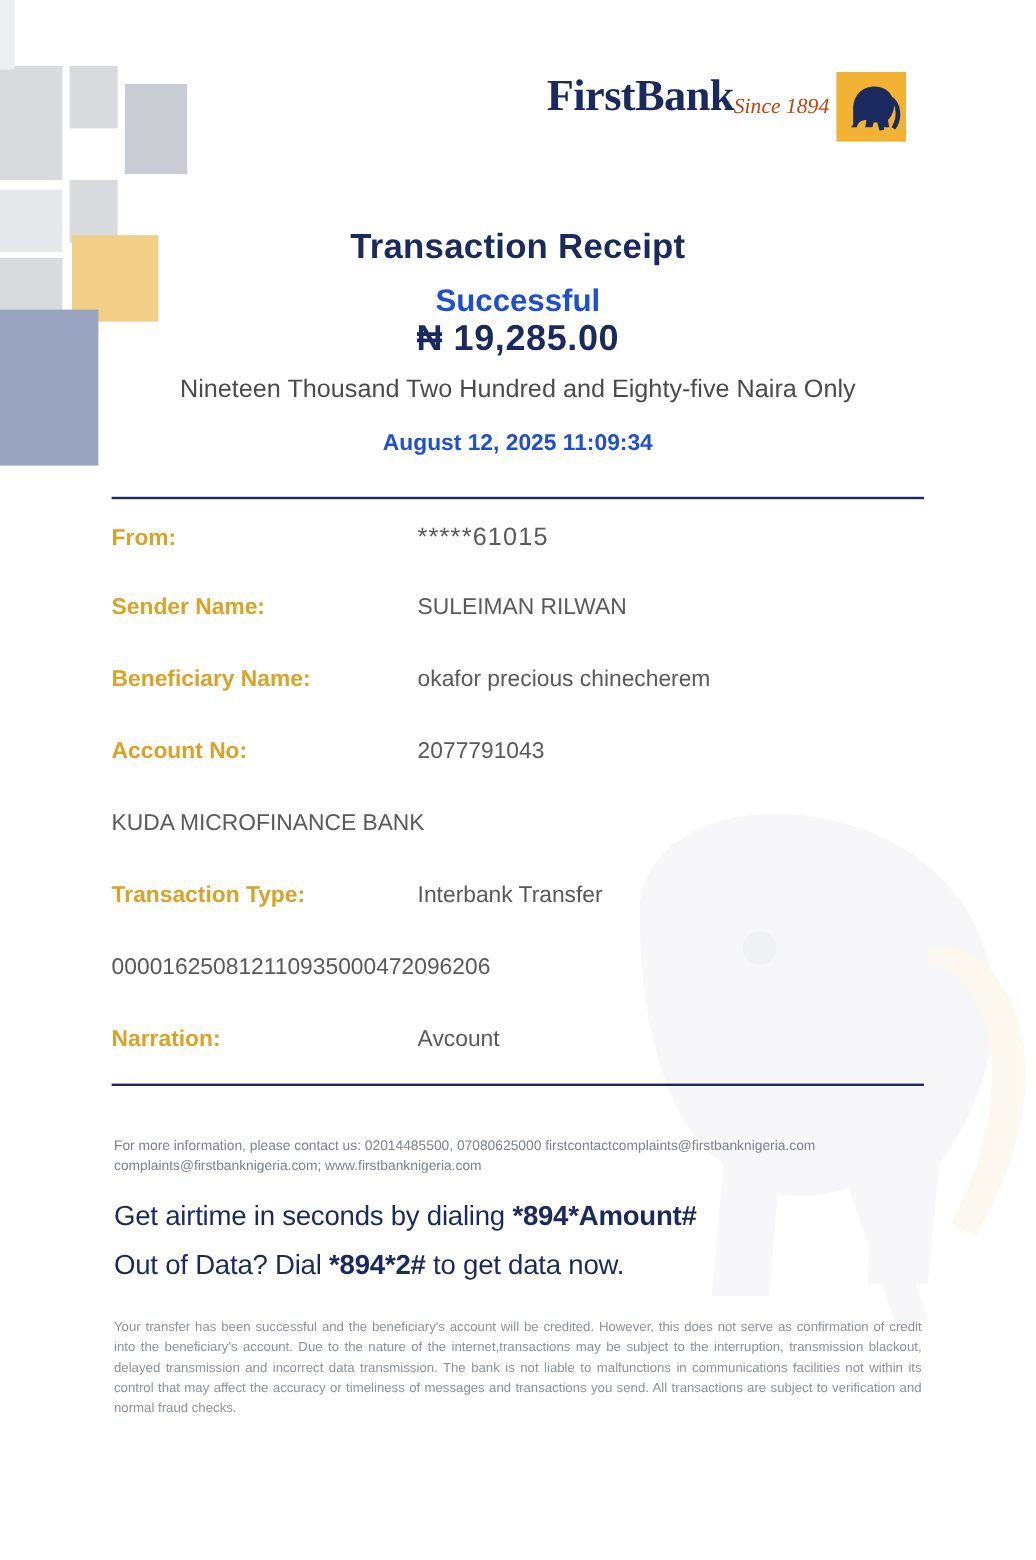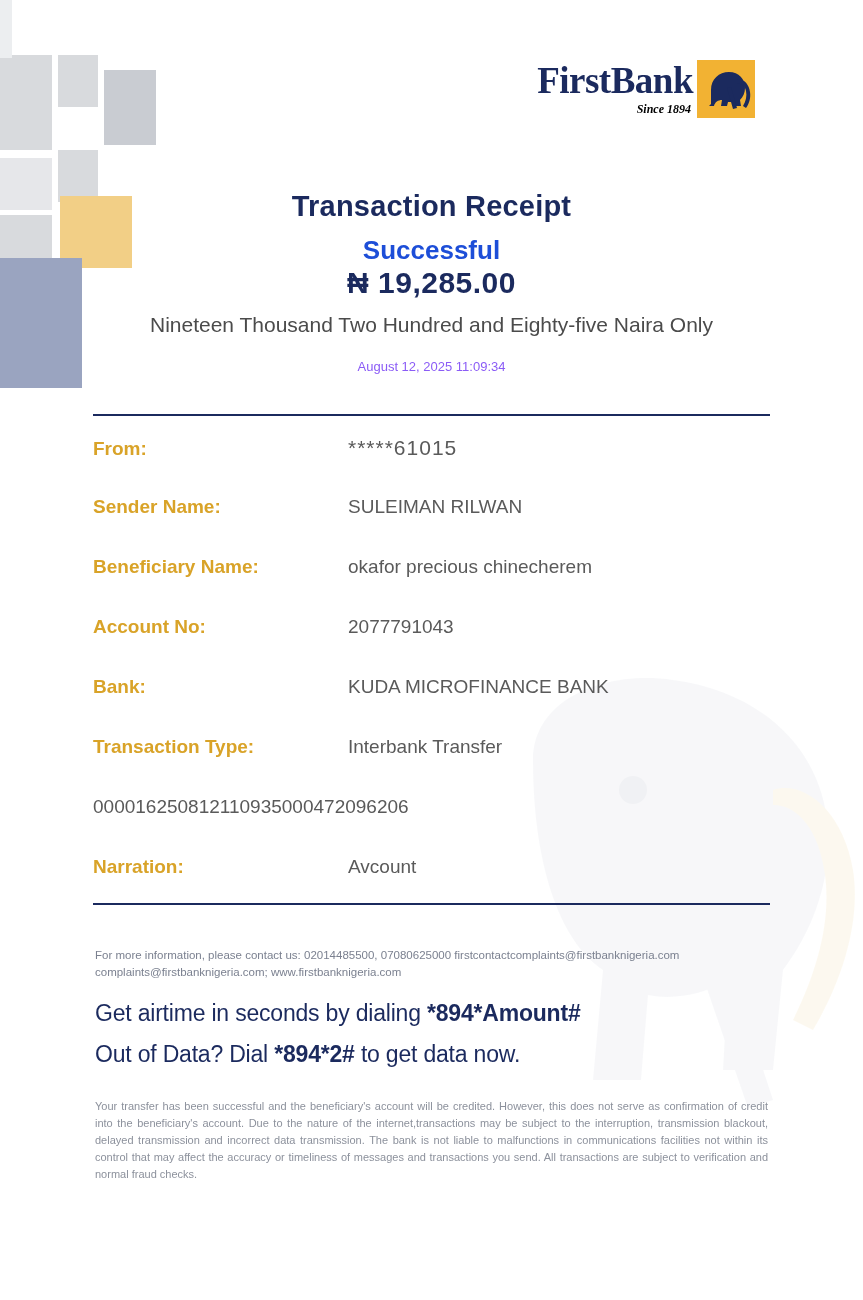--- a/index.html
+++ b/index.html
@@ -41,38 +41,37 @@
   
   .logo-wrap {
     position: absolute;
     top: 62px;
     right: 108px;
     display: flex;
     align-items: flex-start;
   }
   .logo-text {
     display: flex;
-    flex-direction: column;
     align-items: flex-end;
     margin-right: 4px;
   }
   .logo-name {
     font-family: "Liberation Serif", serif;
     font-weight: bold;
     font-size: 37px;
     color: #1b2a5e;
     letter-spacing: -0.5px;
     line-height: 1;
   }
   .logo-since {
     font-family: "Liberation Serif", serif;
     font-style: italic;
-    font-weight: bold;
-    font-size: 12px;
-    color: #000000;
+    font-weight: normal;
+    font-size: 18px;
+    color: #c2410c;
     margin-top: 3px;
     margin-right: 2px;
   }
   .logo-badge {
     width: 58px;
     height: 58px;
     background: #f2b233;
     position: relative;
     margin-top: -2px;
   }
@@ -103,23 +102,24 @@
     font-weight: bold;
     color: #1b2a5e;
     letter-spacing: 0.5px;
   }
   .amount-words {
     font-size: 21px;
     color: #4b4b4b;
     margin-top: 13px;
   }
   .datetime {
-    font-size: 13px;
-    color: #8b5cf6;
+    font-size: 19px;
+    color: #1d4ed8;
     margin-top: 22px;
+    font-weight: bold;
   }
 
   
   .rule {
     position: absolute;
     left: 93px;
     right: 93px;
     height: 2px;
     background: #1b2a5e;
   }
@@ -246,21 +246,20 @@
     </div>
     <div class="row">
       <div class="label">Beneficiary Name:</div>
       <div class="value">okafor  precious chinecherem</div>
     </div>
     <div class="row">
       <div class="label">Account No:</div>
       <div class="value">2077791043</div>
     </div>
     <div class="row">
-      <div class="label">Bank:</div>
       <div class="value">KUDA MICROFINANCE BANK</div>
     </div>
     <div class="row">
       <div class="label">Transaction Type:</div>
       <div class="value">Interbank Transfer</div>
     </div>
     <div class="row">
       <div class="value">000016250812110935000472096206</div>
     </div>
     <div class="row">

